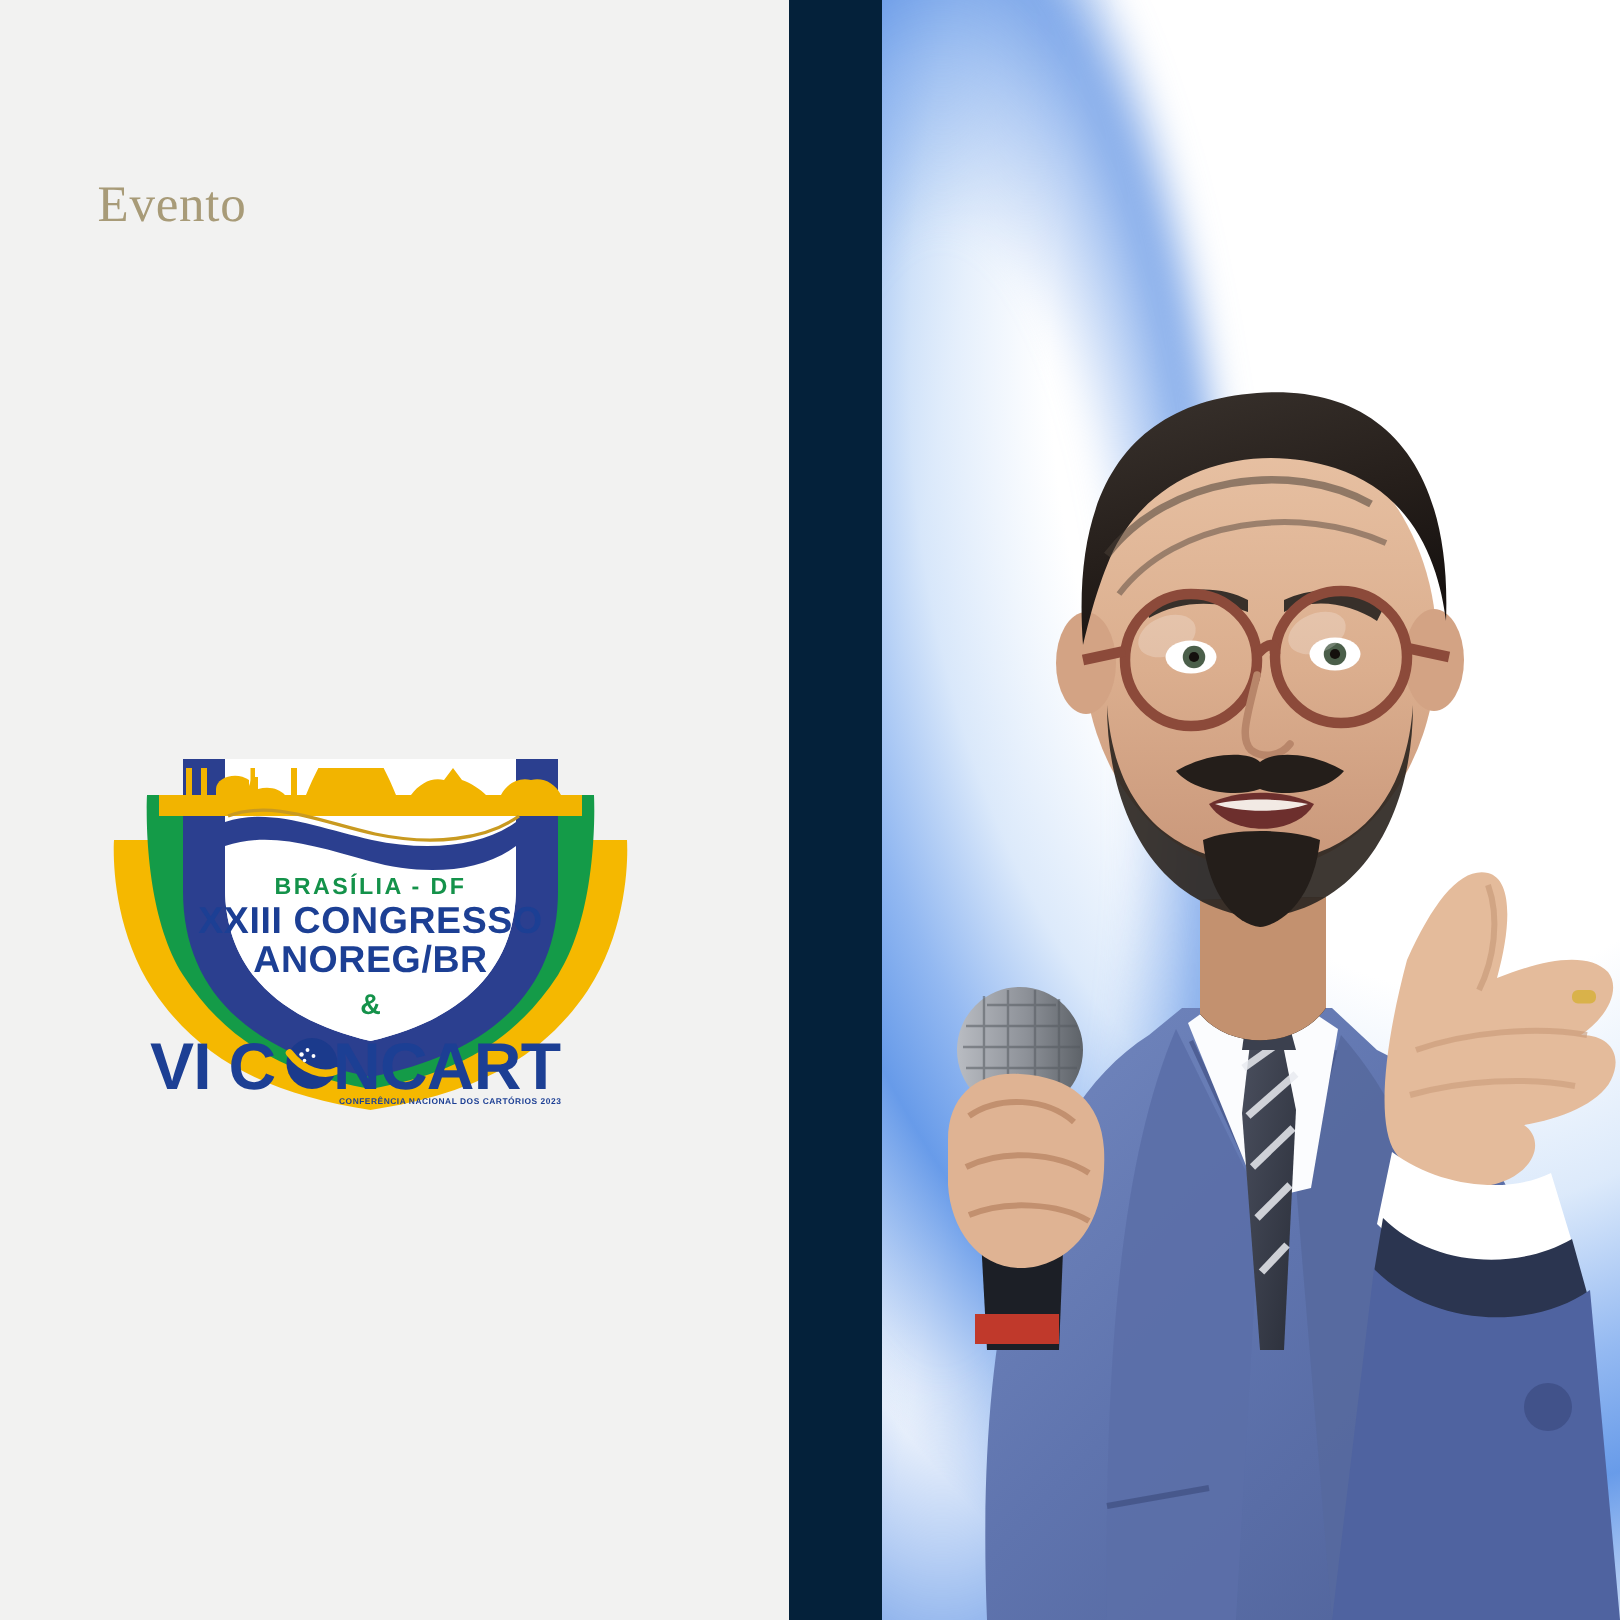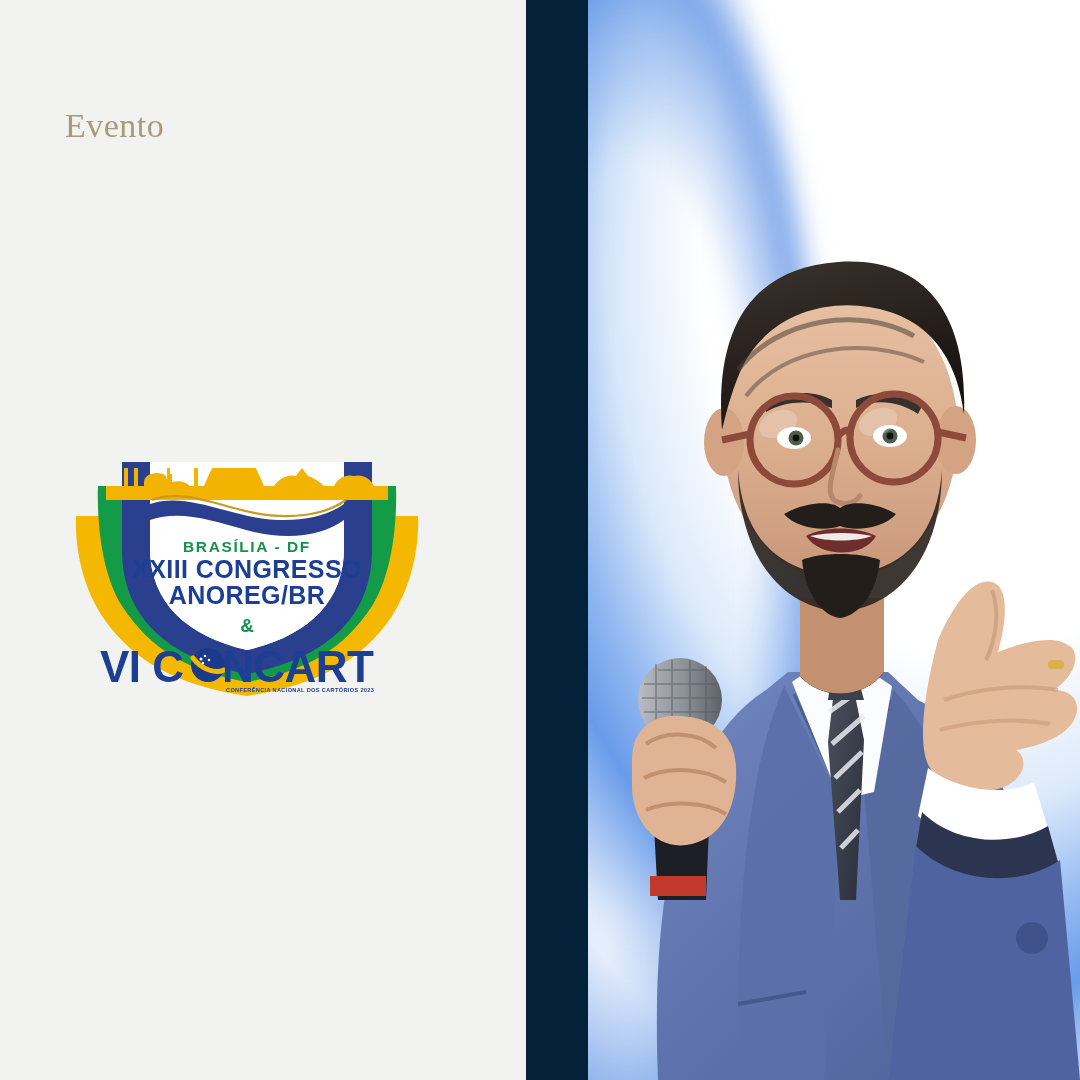--- a/index.html
+++ b/index.html
@@ -9,29 +9,29 @@
     background:#f2f2f1;
   }
   .stage{ position:relative; width:1080px; height:1080px; background:#f2f2f1; }
 
   
   .left-panel{
     position:absolute; left:0; top:0; width:526px; height:1080px;
     background:#f2f2f1;
   }
   .eyebrow{
-    position:absolute; left:65px; top:107px;
+    position:absolute; left:65px; top:118px;
     font-family:"Liberation Serif", serif;
     font-size:34px; letter-spacing:0.5px;
     color:#a89b78; line-height:1.1;
   }
 
   
   .logo-wrap{
-    position:absolute; left:62px; top:420px; width:370px; height:290px;
+    position:absolute; left:62px; top:464px; width:370px; height:290px;
   }
   .logo-wrap svg{ width:100%; height:100%; display:block; }
 
   
   .divider-navy{
     position:absolute; left:526px; top:0; width:62px; height:1080px;
     background:#04213a;
   }
 
   

